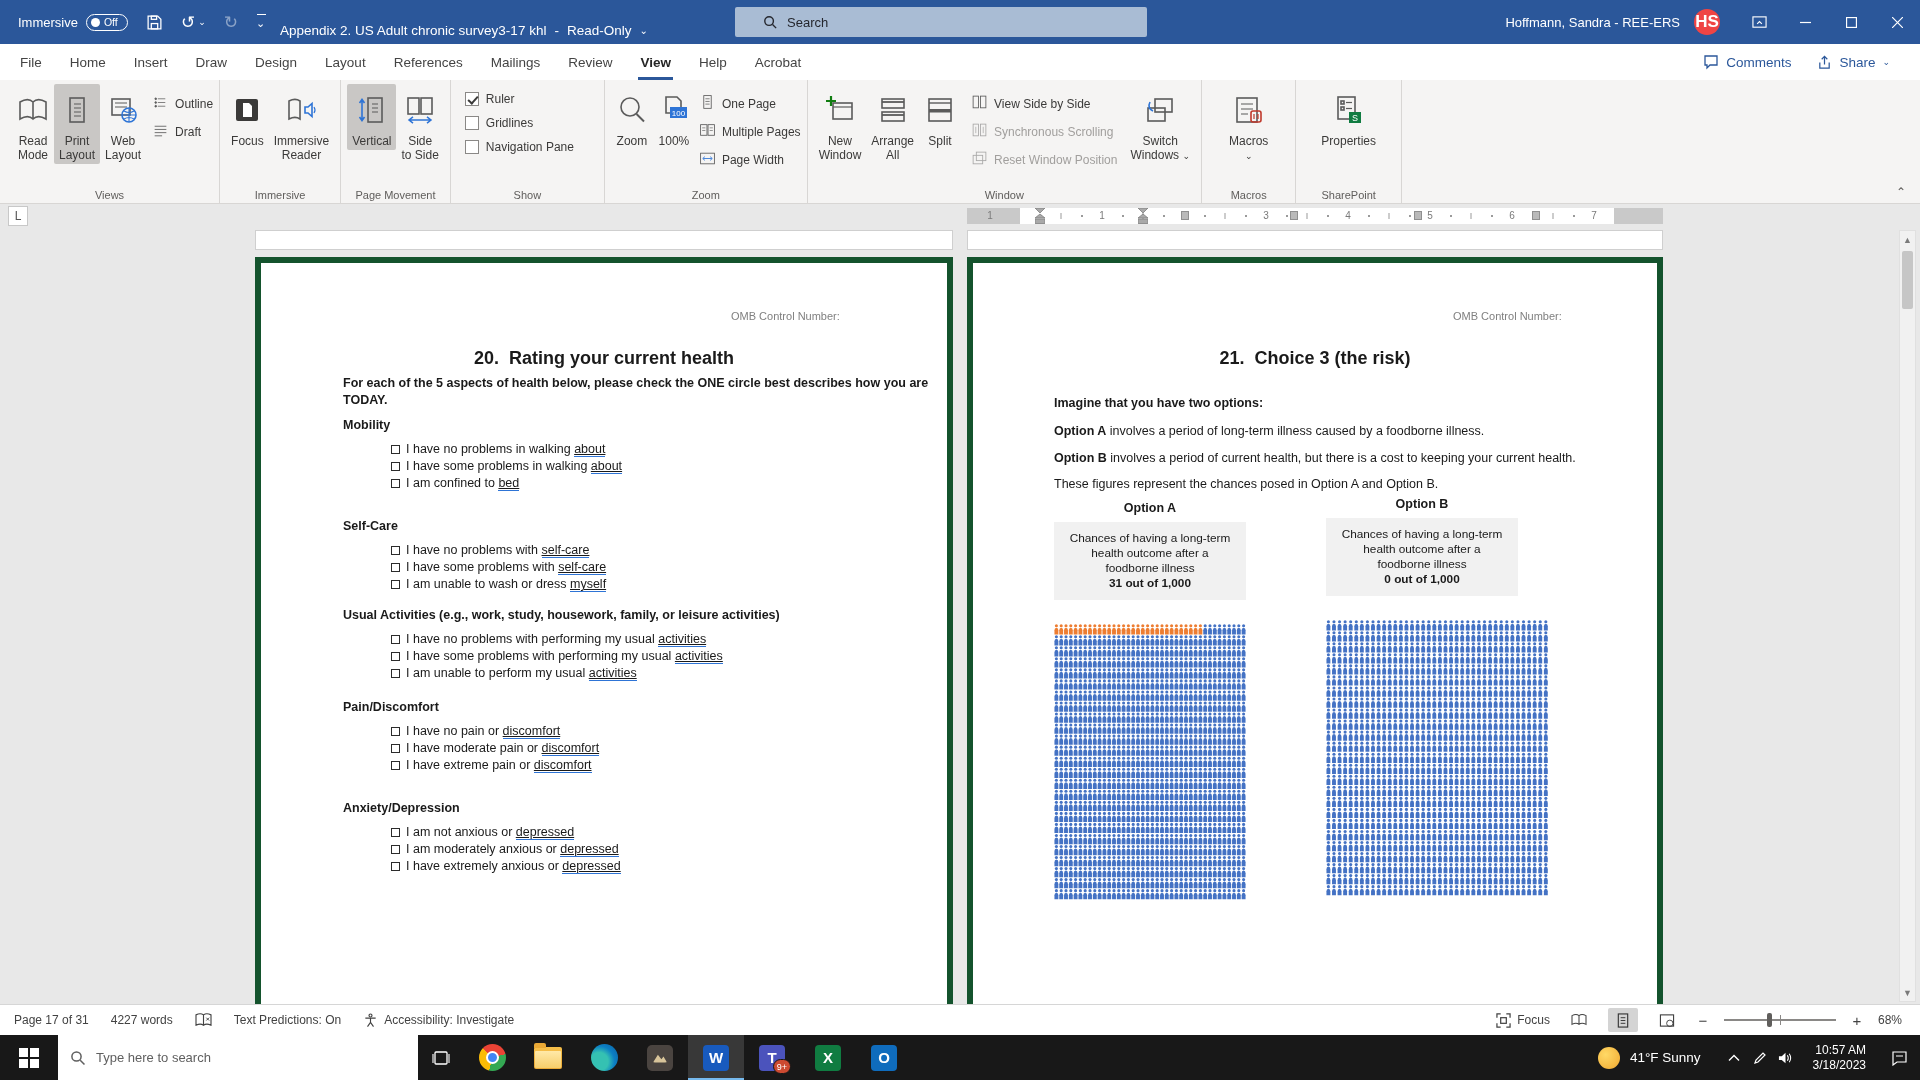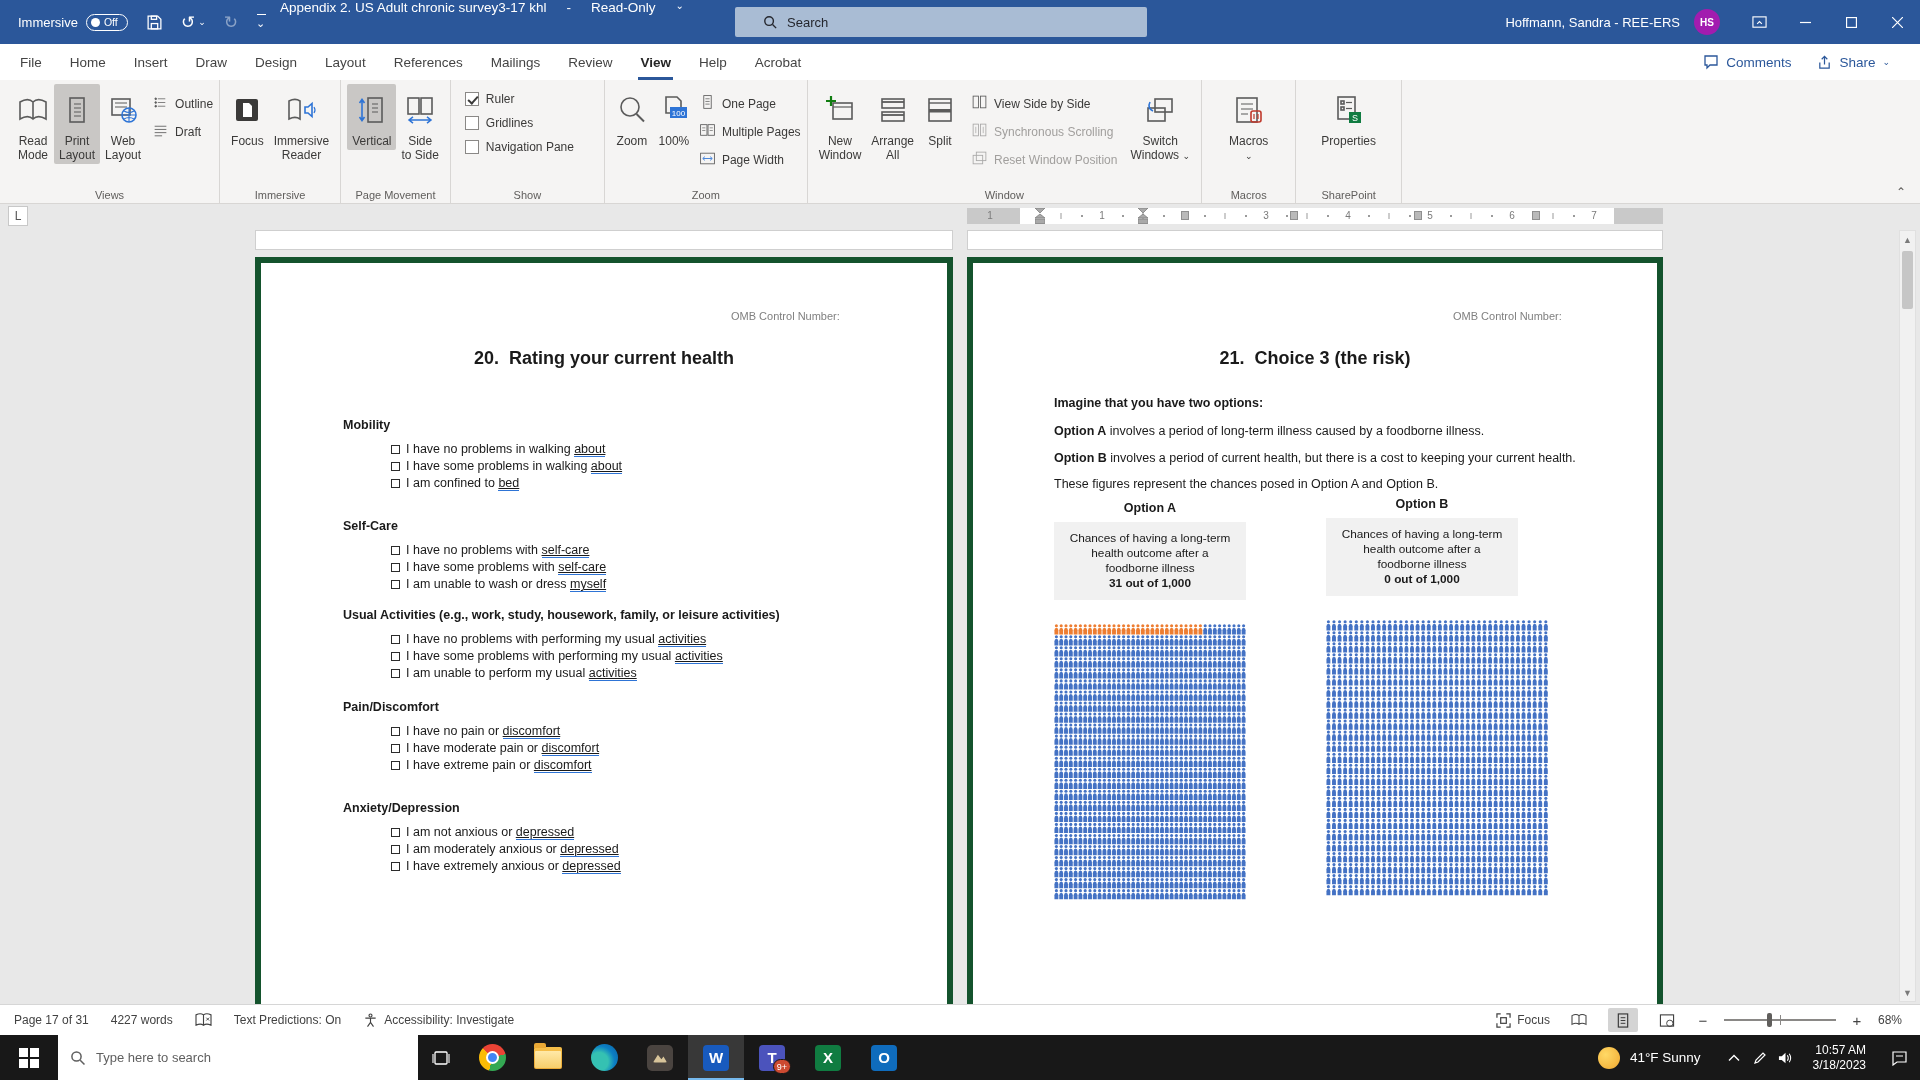--- a/index.html
+++ b/index.html
@@ -12,26 +12,26 @@
   .qat { position:absolute; left:18px; top:0; height:44px; display:flex; align-items:center; gap:18px; }
   .autosave { display:flex; align-items:center; gap:8px; font-size:13px; }
   .toggle-pill { width:42px; height:17px; border:1.4px solid #fff; border-radius:9px; display:flex; align-items:center; padding:0 4px; gap:4px; }
   .toggle-dot { width:9px; height:9px; border-radius:50%; background:#fff; }
   .toggle-txt { font-size:10.5px; color:#fff; }
   .qbtn { display:flex; align-items:center; color:#fff; font-size:17px; cursor:default; }
   .qbtn svg { display:block; }
   .dis { opacity:.45; }
   .qcaret { font-size:11px; position:relative; padding-top:3px; }
   .qcaret::before { content:""; position:absolute; top:0; left:1px; width:9px; border-top:1.4px solid #fff; }
-  .doc-title { position:absolute; left:280px; top:0; height:60px; display:flex; font-size:13.5px; white-space:nowrap; gap:20px; }
+  .doc-title { position:absolute; left:280px; top:0; height:60px; display:flex; align-items:center; font-size:13.5px; white-space:nowrap; gap:8px; }
   .tb-search { position:absolute; left:735px; top:7px; width:412px; height:30px; background:#a9bcd4; border-radius:2px; display:flex; align-items:center; padding-left:52px; gap:12px; font-size:13px; color:#25272e; }
   .tb-search svg { position:absolute; left:28px; }
   .tb-right { position:absolute; right:0; top:0; height:44px; display:flex; align-items:center; }
   .user-name { font-size:13px; margin-right:14px; }
-  .avatar { width:26px; height:26px; border-radius:50%; background:#a21caf; color:#fff; font-size:10px; font-weight:bold; display:flex; align-items:center; justify-content:center; margin-right:16px; }
+  .avatar { width:26px; height:26px; border-radius:50%; background:#ef4444; color:#fff; font-size:17px; font-weight:bold; display:flex; align-items:center; justify-content:center; margin-right:16px; }
   .winbtn { width:46px; height:44px; display:flex; align-items:center; justify-content:center; }
 
   
   .tabsrow { position:absolute; left:0; top:44px; width:1920px; height:36px; background:#fff; display:flex; align-items:stretch; }
   .rtab { padding:0 14px; display:flex; align-items:center; font-size:13.5px; color:#444; position:relative; white-space:nowrap; }
   .rtab.active { color:#262626; font-weight:bold; }
   .rtab.active::after { content:""; position:absolute; left:12px; right:12px; bottom:0; border-bottom:3px solid #2b579a; }
   .rtab.ctx { color:#2b579a;margin-top:44px; }
   .tabs-right { margin-left:auto; display:flex; align-items:center; gap:26px; padding-right:30px; }
   .trbtn { display:flex; align-items:center; gap:7px; font-size:13.5px; color:#333; }
@@ -578,20 +578,22 @@
           </g>
         </defs>
       </svg>
 
     <div class="sliver" style="left:255px;width:698px;"></div>
     <div class="sliver" style="left:967px;width:696px;"></div>
 
     <div class="page" style="left:255px;width:698px;">
       <div class="omb" style="left:470px;">OMB Control Number:</div>
       <div class="h20">20.  Rating your current health</div>
+      <div class="intro">For each of the 5 aspects of health below, please check the ONE circle best describes how you are
+TODAY.</div>
       <div id="p1-sections">
           <div class="sec" style="top:155px;">
             <div class="sec-title">Mobility</div>
             <div class="sec-item"><span class="dcheck"></span><span>I have no problems in walking <span class="gram">about</span></span></div>
             <div class="sec-item"><span class="dcheck"></span><span>I have some problems in walking <span class="gram">about</span></span></div>
             <div class="sec-item"><span class="dcheck"></span><span>I am confined to <span class="gram">bed</span></span></div>
           </div>
           <div class="sec" style="top:256px;">
             <div class="sec-title">Self-Care</div>
             <div class="sec-item"><span class="dcheck"></span><span>I have no problems with <span class="gram">self-care</span></span></div>

